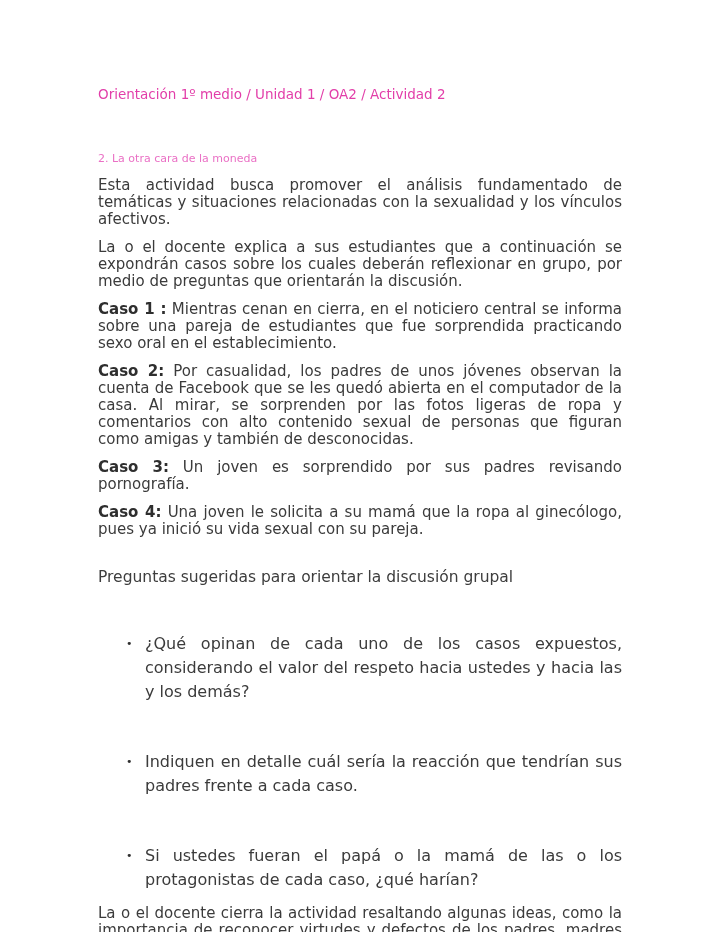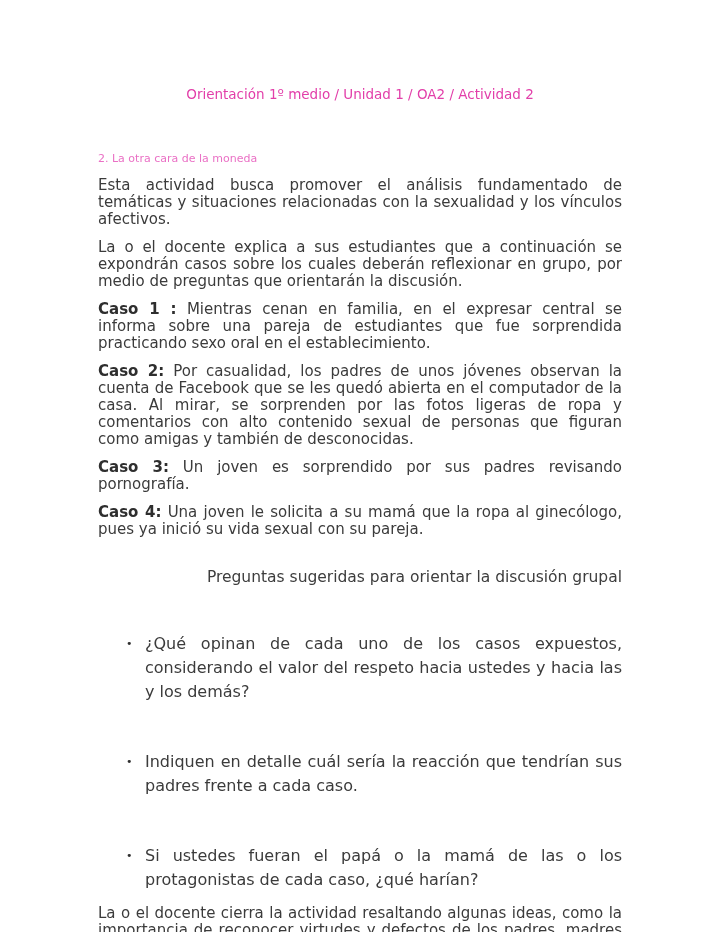--- a/index.html
+++ b/index.html
@@ -13,21 +13,20 @@
     font-family: "DejaVu Sans", "Liberation Sans", sans-serif;
     color: #3b3b3b;
     overflow: hidden;
   }
   .page {
     width: 524px;
     margin: 0 auto;
     padding-top: 86px;
   }
   .doc-title {
-    text-align: center;
     color: #e23ea9;
     font-size: 13.5px;
     margin: 0 0 0 0;
     font-weight: normal;
   }
   .section-heading {
     color: #ea70c5;
     font-size: 11px;
     font-weight: normal;
     margin: 50px 0 12px 0;
@@ -40,21 +39,20 @@
   }
   p.case-par b {
     font-weight: bold;
     color: #2e2e2e;
   }
   .questions-heading {
     color: #3d3d3d;
     font-size: 15.5px;
     font-weight: normal;
     margin: 30px 0 12px 0;
-    text-align: right;
   }
   ul.question-list {
     margin: 0 0 11px 0;
     padding: 0 0 0 47px;
     list-style: none;
   }
   ul.question-list li {
     position: relative;
     font-size: 16px;
     line-height: 24px;
@@ -77,21 +75,21 @@
 <div class="page">
 
   <h1 class="doc-title">Orientación 1º medio / Unidad 1 / OA2 / Actividad 2</h1>
 
   <h2 class="section-heading">2. La otra cara de la moneda</h2>
 
   <p class="body-par">Esta actividad busca promover el análisis fundamentado de temáticas y situaciones relacionadas con la sexualidad y los vínculos afectivos.</p>
 
   <p class="body-par">La o el docente explica a sus estudiantes que a continuación se expondrán casos sobre los cuales deberán reflexionar en grupo, por medio de preguntas que orientarán la discusión.</p>
 
-  <p class="body-par case-par"><b>Caso 1 :</b> <span>Mientras cenan en familia, en el expresar central se informa sobre una pareja de estudiantes que fue sorprendida practicando sexo oral en el establecimiento.</span></p>
+  <p class="body-par case-par"><b>Caso 1 :</b> <span>Mientras cenan en cierra, en el noticiero central se informa sobre una pareja de estudiantes que fue sorprendida practicando sexo oral en el establecimiento.</span></p>
 
   <p class="body-par case-par"><b>Caso 2:</b> <span>Por casualidad, los padres de unos jóvenes observan la cuenta de Facebook que se les quedó abierta en el computador de la casa. Al mirar, se sorprenden por las fotos ligeras de ropa y comentarios con alto contenido sexual de personas que figuran como amigas y también de desconocidas.</span></p>
 
   <p class="body-par case-par"><b>Caso 3:</b> <span>Un joven es sorprendido por sus padres revisando pornografía.</span></p>
 
   <p class="body-par case-par"><b>Caso 4:</b> <span>Una joven le solicita a su mamá que la ropa al ginecólogo, pues ya inició su vida sexual con su pareja.</span></p>
 
   <h3 class="questions-heading">Preguntas sugeridas para orientar la discusión grupal</h3>
 
   <ul class="question-list">

